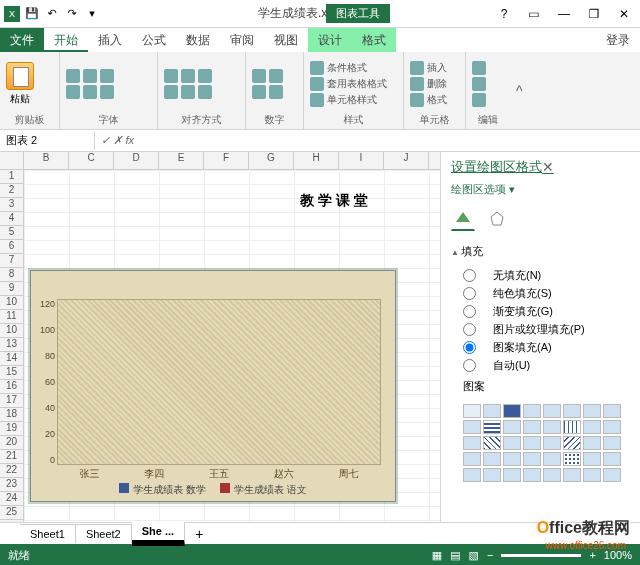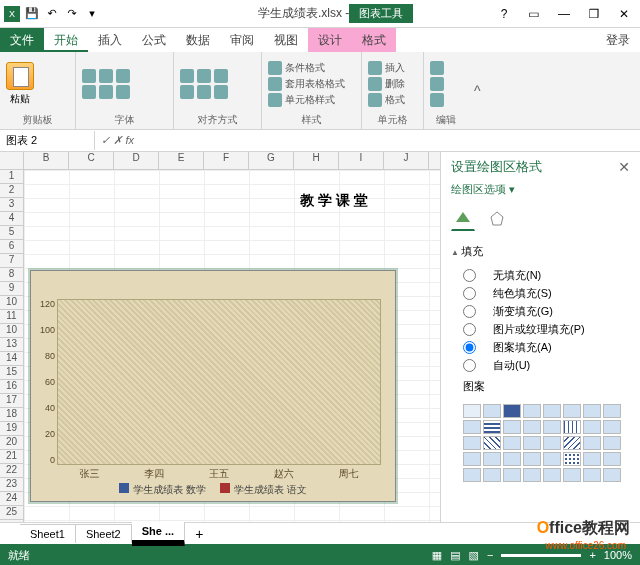--- a/index.html
+++ b/index.html
@@ -1,28 +1,28 @@
 <!DOCTYPE html>
 <html><head>
 <meta charset="utf-8">
 <style>
 * { box-sizing: border-box; margin: 0; padding: 0; font-family: "Microsoft YaHei", sans-serif; }
 body { width: 640px; height: 565px; background: #fff; overflow: hidden; font-size: 11px; }
 .titlebar { height: 28px; background: #fff; display: flex; align-items: center; border-bottom: 1px solid #d4d4d4; position: relative; }
 .qat { display: flex; align-items: center; gap: 4px; padding-left: 4px; }
 .qat-ico { width: 16px; height: 16px; display: flex; align-items: center; justify-content: center; font-size: 11px; }
 .title-text { position: absolute; left: 50%; transform: translateX(-50%); font-size: 12px; color: #444; }
-.chart-tools { position: absolute; left: 349px; background: #217346; color: #fff; font-size: 11px; padding: 2px 10px; }
+.chart-tools { position: absolute; left: 326px; background: #217346; color: #fff; font-size: 11px; padding: 2px 10px; }
 .win-controls { position: absolute; right: 4px; display: flex; gap: 6px; }
 .win-btn { width: 24px; height: 16px; display: flex; align-items: center; justify-content: center; font-size: 12px; }
 .ribbon-tabs { height: 24px; display: flex; align-items: stretch; background: #fff; }
 .rtab { padding: 4px 10px; font-size: 12px; color: #444; cursor: pointer; }
 .rtab.file { background: #217346; color: #fff; }
 .rtab.active { color: #217346; border-bottom: 2px solid #217346; }
-.rtab.ctx { background: #f9a8d4; }
+.rtab.ctx { background: #86efac; }
 .login-link { margin-left: auto; padding: 4px 10px; font-size: 12px; color: #444; text-align: center; }
 .ribbon-body { height: 78px; background: #f3f3f3; border-bottom: 1px solid #d4d4d4; display: flex; }
 .rgroup { border-right: 1px solid #d4d4d4; padding: 2px 6px; display: flex; flex-direction: column; justify-content: space-between; position: relative; }
 .rgroup-label { text-align: center; font-size: 10px; color: #666; }
 .rgroup-content { flex: 1; display: flex; gap: 4px; align-items: center; }
 .rstack { display: flex; flex-direction: column; gap: 2px; font-size: 10px; color: #555; }
 .rstack-item { display: flex; align-items: center; gap: 3px; white-space: nowrap; }
 .ico { width: 14px; height: 14px; background: #7aa; display: inline-block; border-radius: 2px; }
 .paste-btn { display: flex; flex-direction: column; align-items: center; gap: 2px; font-size: 10px; }
 .paste-ico { width: 28px; height: 28px; background: linear-gradient(#ffd27a,#ff9f2e); border: 1px solid #cc8800; border-radius: 3px; position: relative; }
@@ -53,21 +53,21 @@
 .legend { position: absolute; bottom: 4px; left: 0; right: 0; display: flex; justify-content: center; gap: 14px; font-size: 10px; color: #444; }
 .leg-sw { width: 10px; height: 10px; display: inline-block; margin-right: 4px; }
 .leg-sw.m { background: #3a5a9a; }
 .leg-sw.c { background: #a83232; }
 .clipart { position: absolute; left: 240px; top: 12px; width: 140px; height: 90px; text-align: center; }
 .monitor { width: 80px; height: 55px; border: 2px solid #000; margin: 0 auto; background: #fff; position: relative; border-radius: 6px; }
 .monitor-text { font-size: 14px; font-weight: bold; padding-top: 14px; }
 .computer-sub { font-size: 14px; font-weight: bold; margin-top: 10px; }
 .tower { position: absolute; right: -22px; top: 0; width: 18px; height: 55px; border: 2px solid #000; background: #fff; }
 .format-pane { width: 200px; border-left: 1px solid #d4d4d4; padding: 6px 10px; display: flex; flex-direction: column; gap: 6px; font-size: 11px; }
-.fp-header { display: flex; justify-content: space-between; align-items: center; font-size: 13px; color: #217346; }
+.fp-header { display: flex; align-items: center; font-size: 13px; color: #217346; text-decoration: underline; }
 .fp-close { font-size: 14px; cursor: pointer; color: #666; }
 .fp-sub { color: #217346; font-size: 11px; }
 .fp-icons { display: flex; gap: 10px; margin: 4px 0; }
 .fp-ico { width: 24px; height: 24px; border: 1px solid transparent; display: flex; align-items: center; justify-content: center; }
 .fp-ico.sel { border-bottom: 2px solid #217346; }
 .fp-section { font-size: 11px; padding: 3px 0; }
 .fp-section::before { content: "▲ "; color: #666; font-size: 8px; }
 .fp-radios { display: flex; flex-direction: column; gap: 3px; padding-left: 12px; }
 .fp-radio { display: flex; align-items: center; gap: 17px; }
 .fp-radio input { margin: 0; }
@@ -118,21 +118,21 @@
   <div class="rtab">公式</div>
   <div class="rtab">数据</div>
   <div class="rtab">审阅</div>
   <div class="rtab">视图</div>
   <div class="rtab ctx">设计</div>
   <div class="rtab ctx">格式</div>
   <div class="login-link">登录</div>
 </div>
 
 <div class="ribbon-body">
-  <div class="rgroup" style="width:76px;">
+  <div class="rgroup" style="width:60px;">
     <div class="rgroup-content">
         <div class="paste-btn">
           <div class="paste-ico"></div>
           <span>粘贴</span>
         </div>
       </div>
     <div class="rgroup-label">剪贴板</div>
   </div>
   <div class="rgroup" style="width:98px;">
     <div class="rgroup-content">
@@ -160,20 +160,35 @@
             <span class="ico"></span>
           </div>
           <div class="rstack-item">
             <span class="ico"></span>
             <span class="ico"></span>
             <span class="ico"></span>
           </div>
         </div>
       </div>
     <div class="rgroup-label">对齐方式</div>
+  </div>
+  <div class="rgroup" style="width:58px;">
+    <div class="rgroup-content">
+        <div class="rstack">
+          <div class="rstack-item">
+            <span class="ico"></span>
+            <span class="ico"></span>
+          </div>
+          <div class="rstack-item">
+            <span class="ico"></span>
+            <span class="ico"></span>
+          </div>
+        </div>
+      </div>
+    <div class="rgroup-label">数字</div>
   </div>
   <div class="rgroup" style="width:100px;">
     <div class="rgroup-content">
         <div class="rstack">
       <div class="rstack-item">
             <span class="ico"></span>
             <span>条件格式</span>
           </div>
       <div class="rstack-item">
             <span class="ico"></span>

